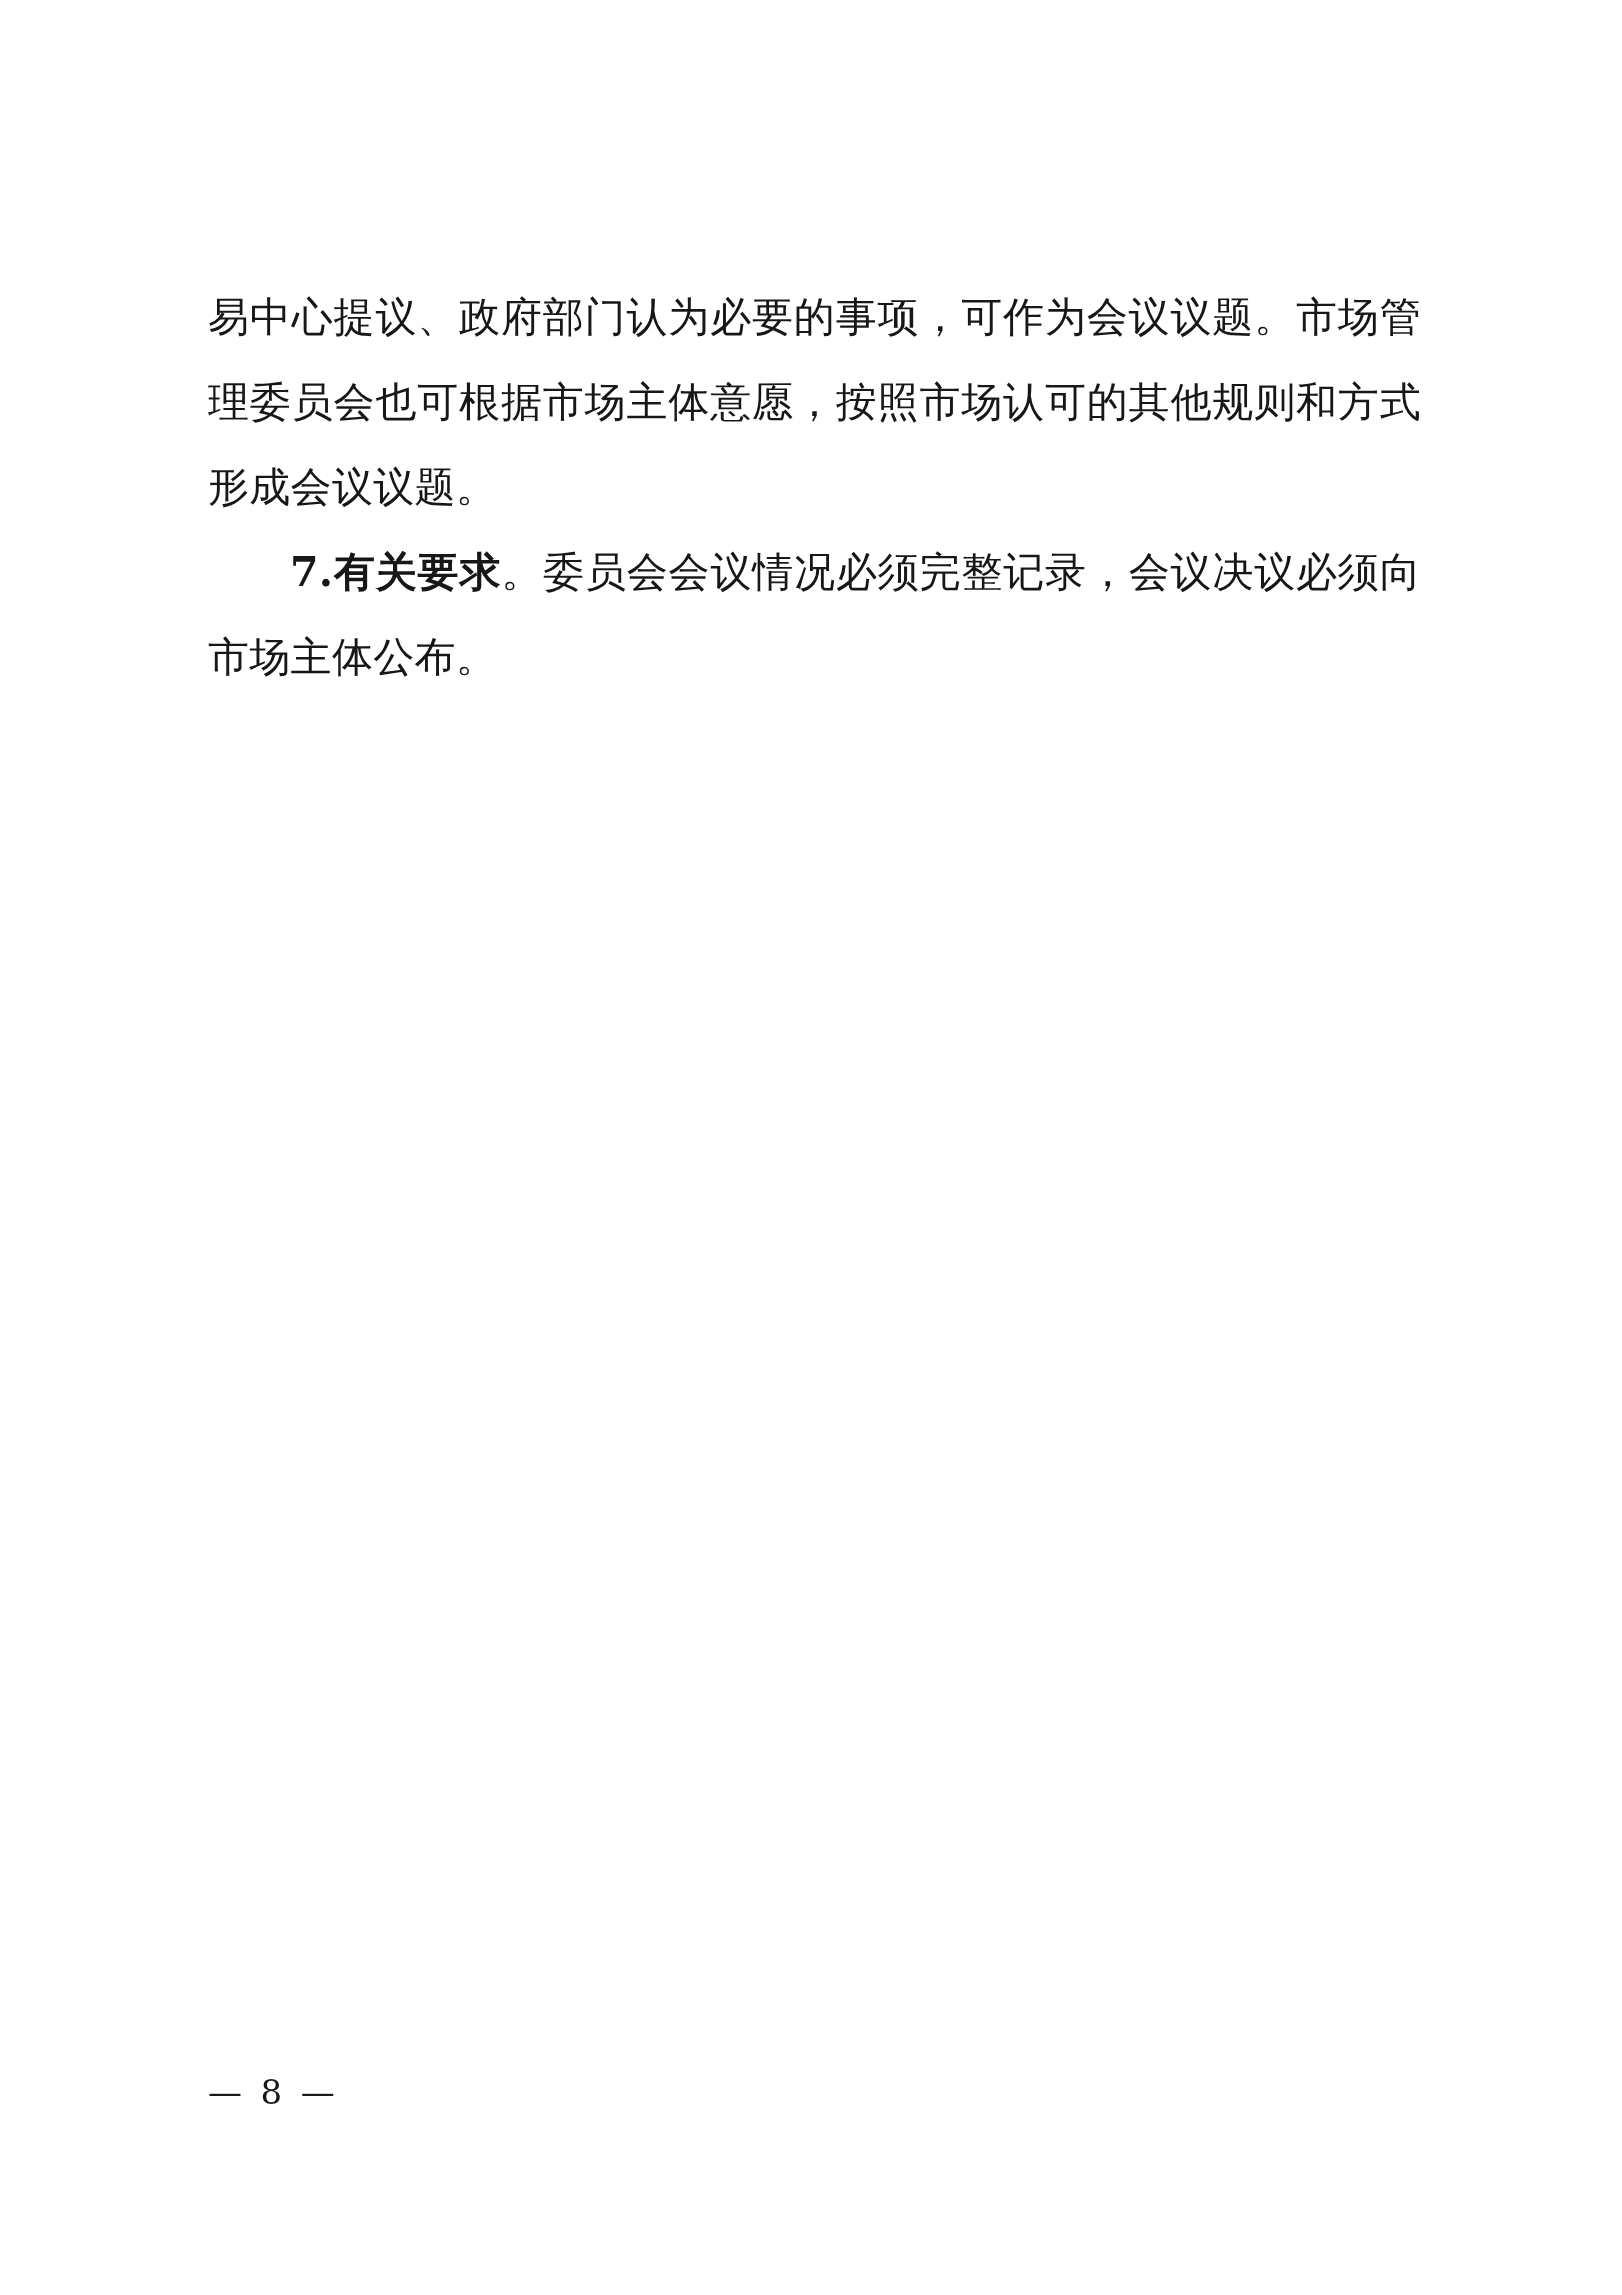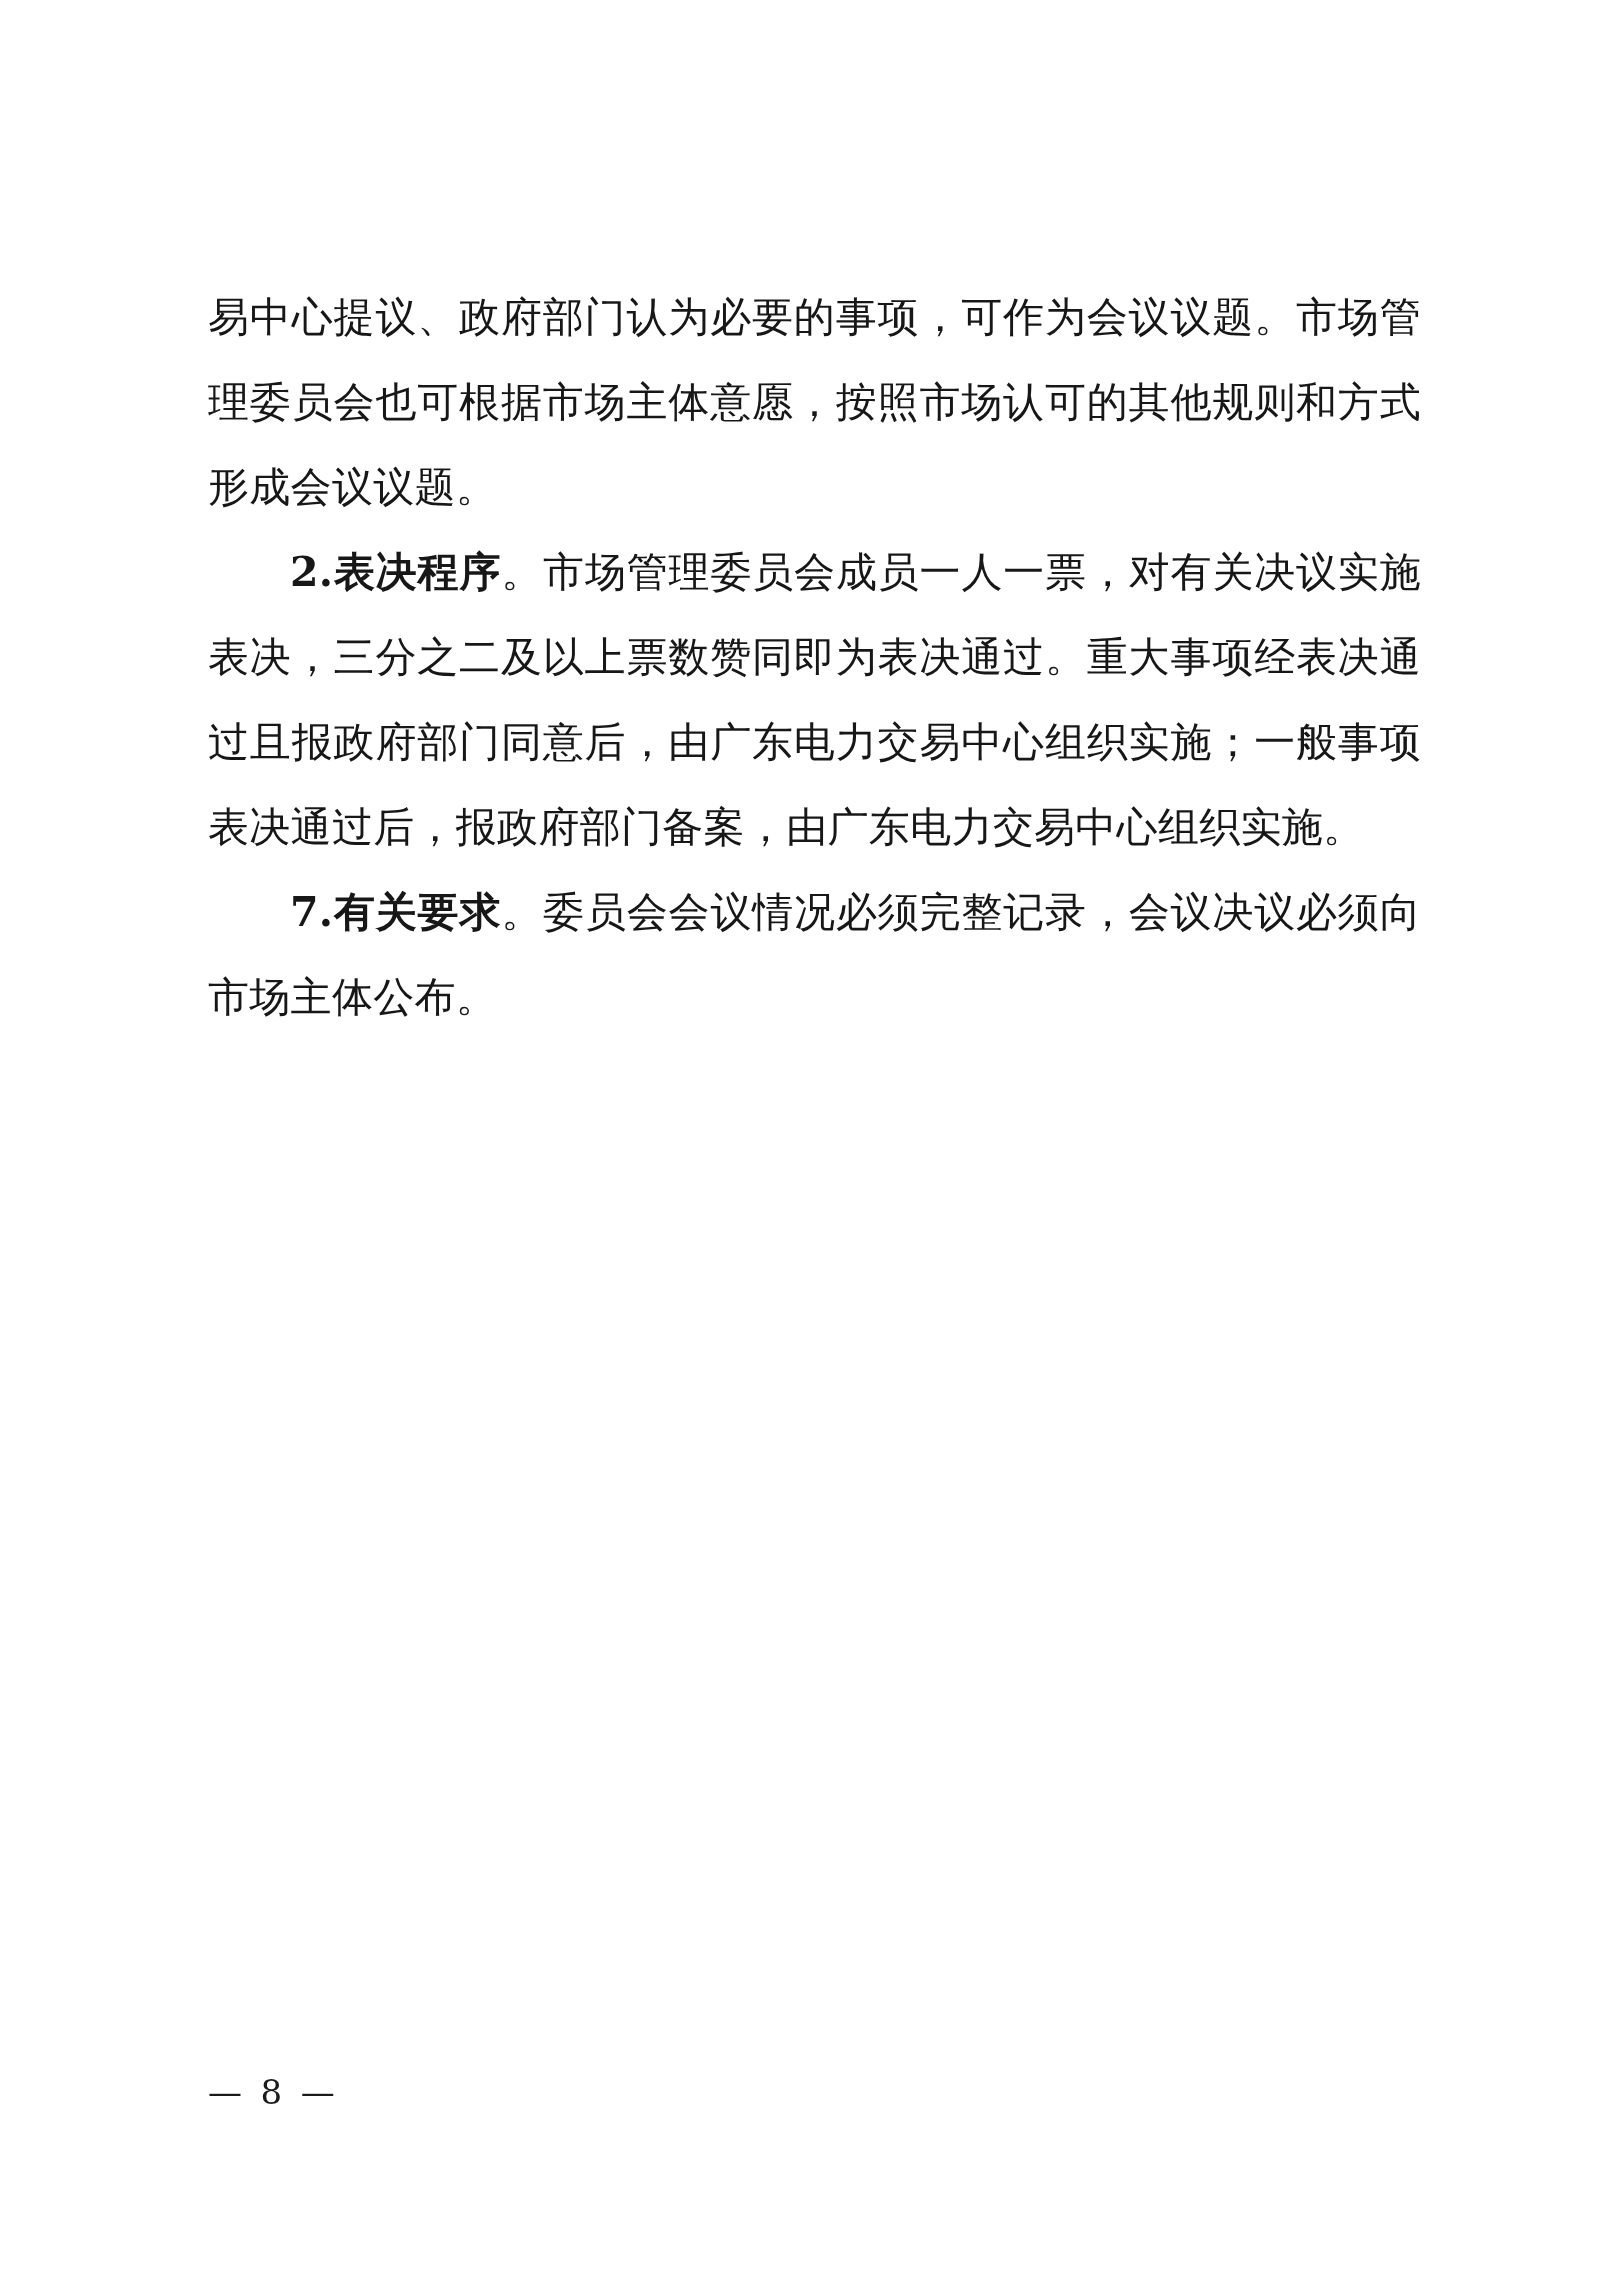--- a/index.html
+++ b/index.html
@@ -71,23 +71,20 @@
 <body>
 
 <div class="page">
 
   <div class="content">
 
     <p class="para">
       <span>易中心提议、政府部门认为必要的事项，可作为会议议题。市场管理委员会也可根据市场主体意愿，按照市场认可的其他规则和方式形成会议议题。</span>
     </p>
 
-    <p class="para indent">
-      <span class="lead">2.表决程序</span><span>。市场管理委员会成员一人一票，对有关决议实施表决，三分之二及以上票数赞同即为表决通过。重大事项经表决通过且报政府部门同意后，由广东电力交易中心组织实施；一般事项表决通过后，报政府部门备案，由广东电力交易中心组织实施。</span>
-    </p>
 
     <p class="para indent">
       <span class="lead">7.有关要求</span><span>。委员会会议情况必须完整记录，会议决议必须向市场主体公布。</span>
     </p>
 
   </div>
 
   <div class="footer">
     <div class="footer-inner">— 8 —</div>
   </div>

